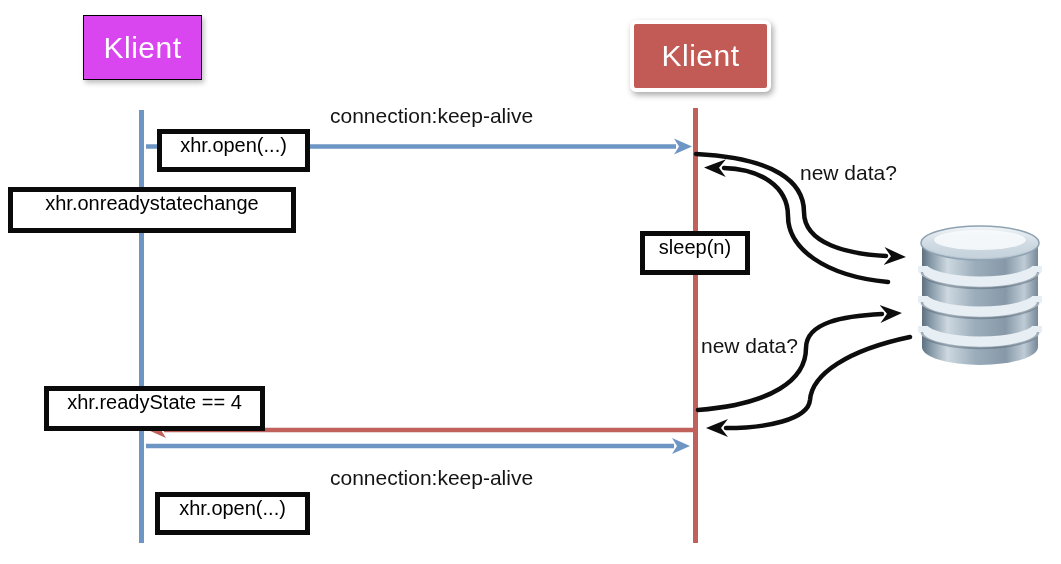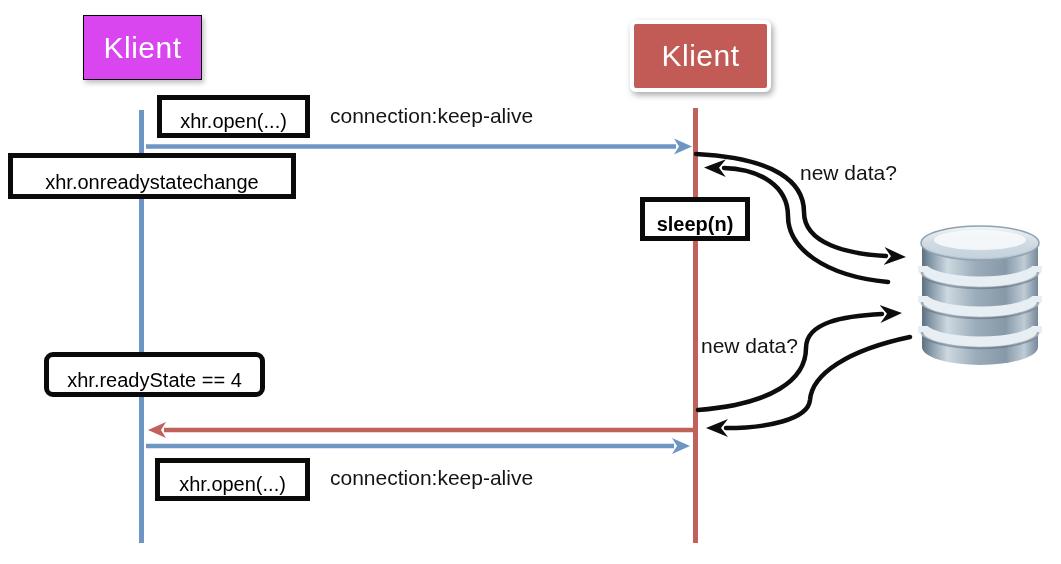--- a/index.html
+++ b/index.html
@@ -34,33 +34,34 @@
   .actor-server {
     left: 630px; top: 20px; width: 133px; height: 64px;
     background: #c25b55;
     border: 4px solid #ffffff;
     border-radius: 6px;
     box-shadow: 2px 3px 6px rgba(0,0,0,0.35);
   }
   .eventbox {
     position: absolute;
     display: flex;
-    align-items: flex-end;
+    align-items: flex-start;
     justify-content: center;
     background: #ffffff;
     border: 5px solid #0a0a0a;
     color: #000000;
     font-size: 20px;
     white-space: nowrap;
     box-sizing: border-box;
+    margin-top: 34px;
   }
   .box-xhr-open-top    { left: 157px; top:  95px; width: 153px; height: 43px; }
   .box-onreadystate    { left:   8px; top: 153px; width: 288px; height: 46px; }
-  .box-sleep           { left: 640px; top: 197px; width: 110px; height: 44px; font-weight: bold; }
-  .box-readystate      { left:  44px; top: 352px; width: 221px; height: 45px; border-radius: 9px; }
+  .box-sleep           { left: 640px; top: 197px; width: 110px; height: 44px; }
+  .box-readystate      { left:  44px; top: 352px; width: 221px; height: 45px; }
   .box-xhr-open-bottom { left: 155px; top: 458px; width: 155px; height: 43px; }
   .msg-label {
     position: absolute;
     font-size: 21px;
     color: #141414;
     white-space: nowrap;
     text-align: center;
   }
   .lbl-keepalive-top    { left: 330px; top: 104px; }
   .lbl-keepalive-bottom { left: 330px; top: 466px; }

